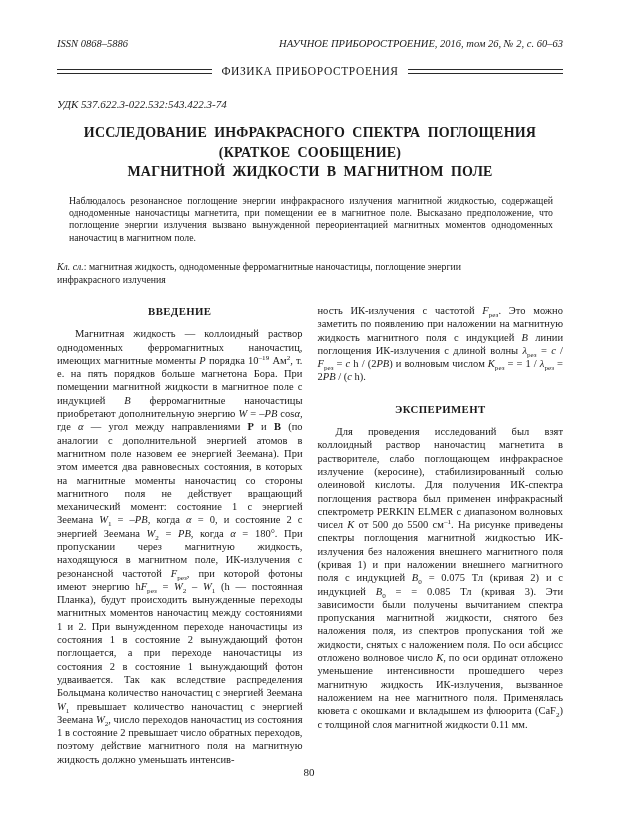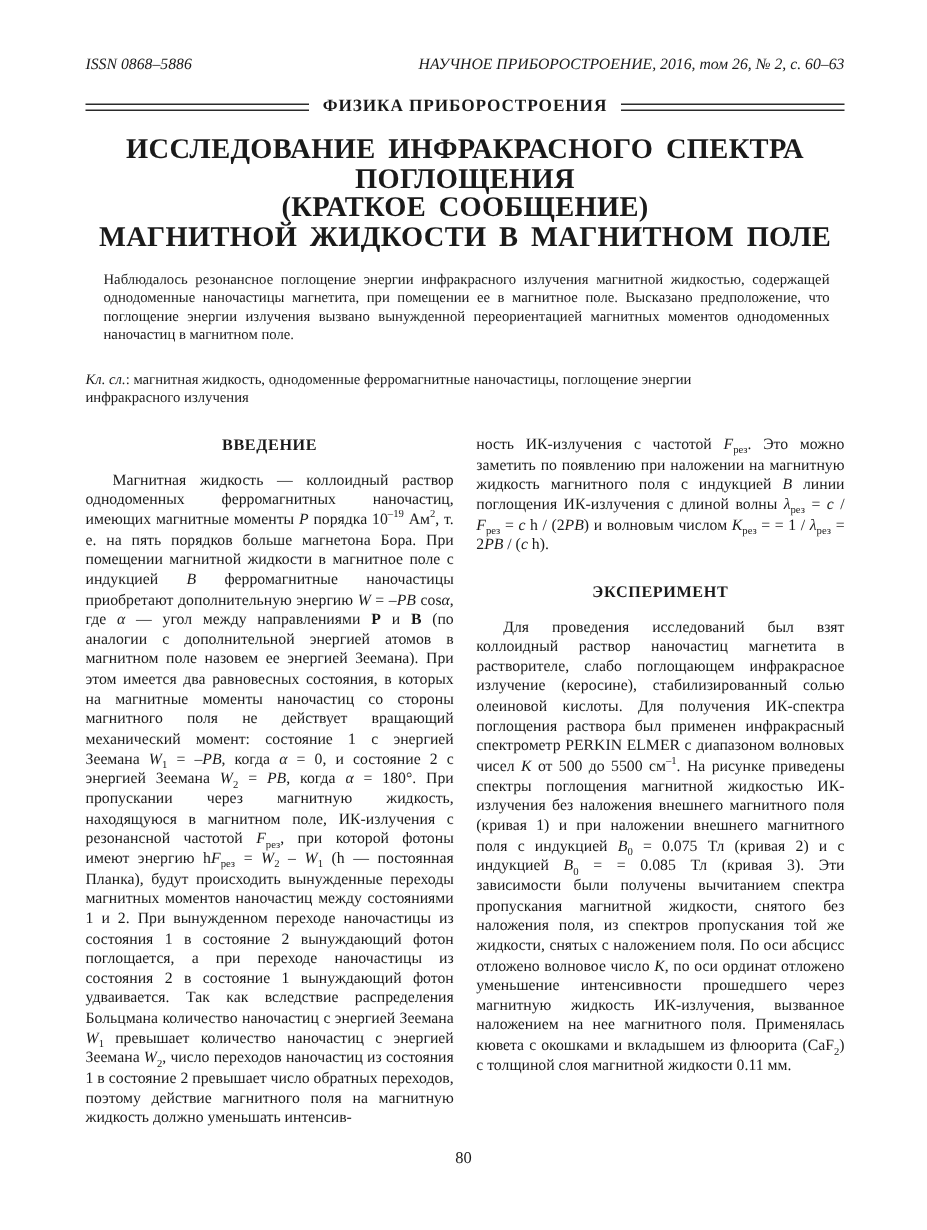--- a/index.html
+++ b/index.html
@@ -36,40 +36,40 @@
     gap: 9px;
     margin-top: 15px;
   }
   .banner-rule {
     flex: 1;
     height: 3px;
     border-top: 1px solid #2a2a2a;
     border-bottom: 1px solid #2a2a2a;
   }
   .banner-text {
-    font-weight: bold;
+    font-weight: normal;
     font-size: 11.5px;
     letter-spacing: 0.6px;
     white-space: nowrap;
   }
   .udc {
     margin-top: 21px;
     font-style: italic;
     font-size: 11px;
   }
   .authors {
     margin-top: 20px;
     font-weight: bold;
     font-size: 11.5px;
   }
   .title {
     margin: 13px 0 0 0;
     text-align: center;
     font-weight: bold;
-    font-size: 19px;
+    font-size: 14px;
     line-height: 19.5px;
     word-spacing: 3.5px;
     letter-spacing: 0.2px;
   }
   .abstract {
     margin: 13px 10px 0 12px;
     font-size: 9.8px;
     line-height: 12.4px;
     text-align: justify;
   }
@@ -128,20 +128,21 @@
     <span>ISSN 0868–5886</span>
     <span>НАУЧНОЕ ПРИБОРОСТРОЕНИЕ, 2016, том 26, № 2, с. 60–63</span>
   </div>
 
   <div class="section-banner">
     <span class="banner-rule"></span>
     <span class="banner-text">ФИЗИКА ПРИБОРОСТРОЕНИЯ</span>
     <span class="banner-rule"></span>
   </div>
 
+  <div class="udc">УДК 537.622.3-022.532:543.422.3-74</div>
 
 
   <h1 class="title">
     <div>ИССЛЕДОВАНИЕ ИНФРАКРАСНОГО СПЕКТРА ПОГЛОЩЕНИЯ</div>
     <div>(КРАТКОЕ СООБЩЕНИЕ)</div>
     <div>МАГНИТНОЙ ЖИДКОСТИ В МАГНИТНОМ ПОЛЕ</div>
   </h1>
 
   <div class="abstract">Наблюдалось резонансное поглощение  энергии инфракрасного  излучения магнитной жидкостью, содержащей однодоменные наночастицы магнетита, при помещении ее в магнитное поле. Высказано предположение, что поглощение энергии излучения вызвано вынужденной переориентацией магнитных моментов однодоменных наночастиц  в  магнитном поле.</div>
 

